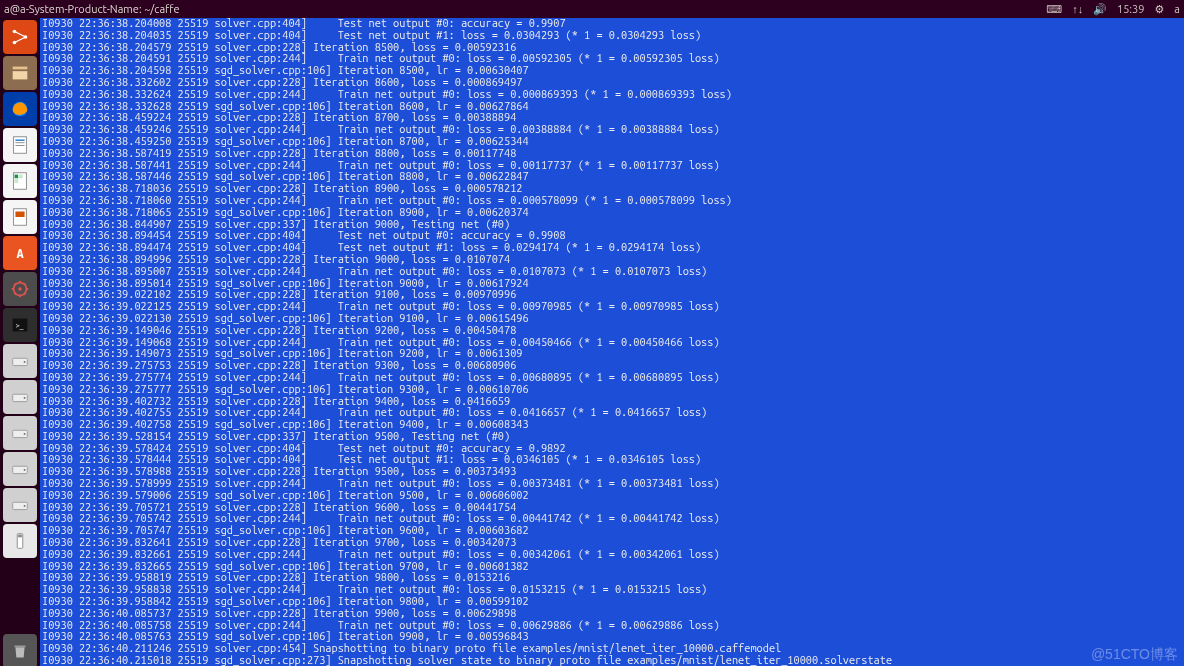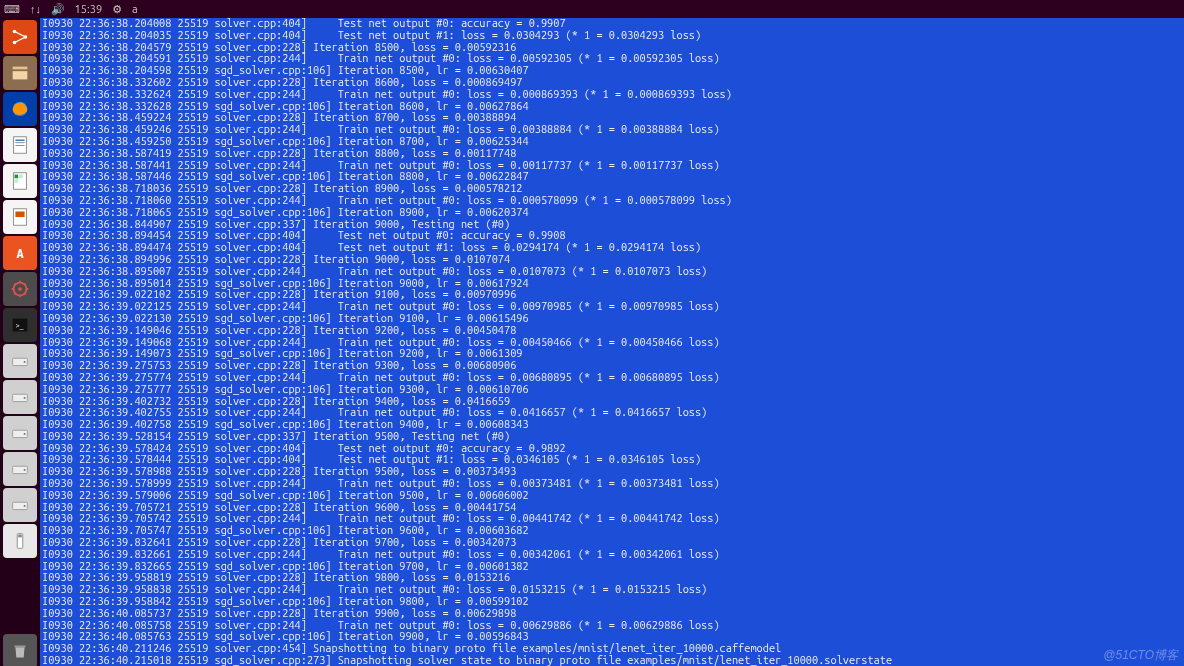--- a/index.html
+++ b/index.html
@@ -62,29 +62,29 @@
     line-height: 11.8px;
     white-space: pre;
     padding: 0 2px;
     overflow: hidden;
   }
   .watermark {
     position: absolute;
     right: 6px;
     bottom: 2px;
     color: rgba(255,255,255,0.35);
-    font-size: 12px;
+    font-size: 14px;
     font-family: sans-serif;
-    font-style: italic;
   }
 </style>
 </head>
 <body>
 
 <div class="topbar">
+  <span class="topbar-title">a@a-System-Product-Name: ~/caffe</span>
   <div class="topbar-icons">
     <span>⌨</span>
     <span>↑↓</span>
     <span>🔊</span>
     <span>15:39</span>
     <span>⚙</span>
     <span>a</span>
   </div>
 </div>
 

